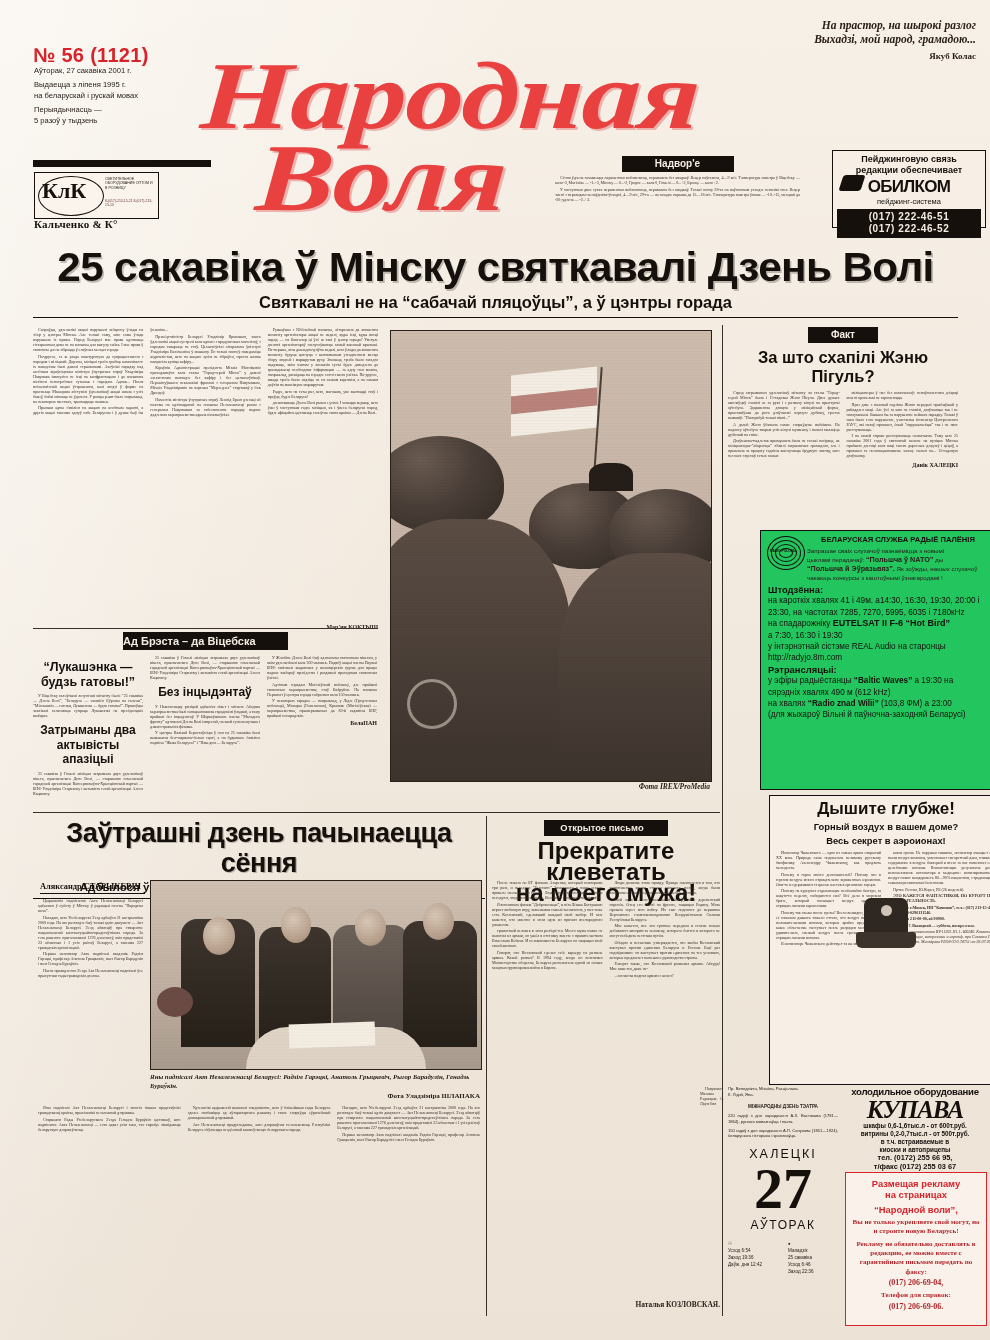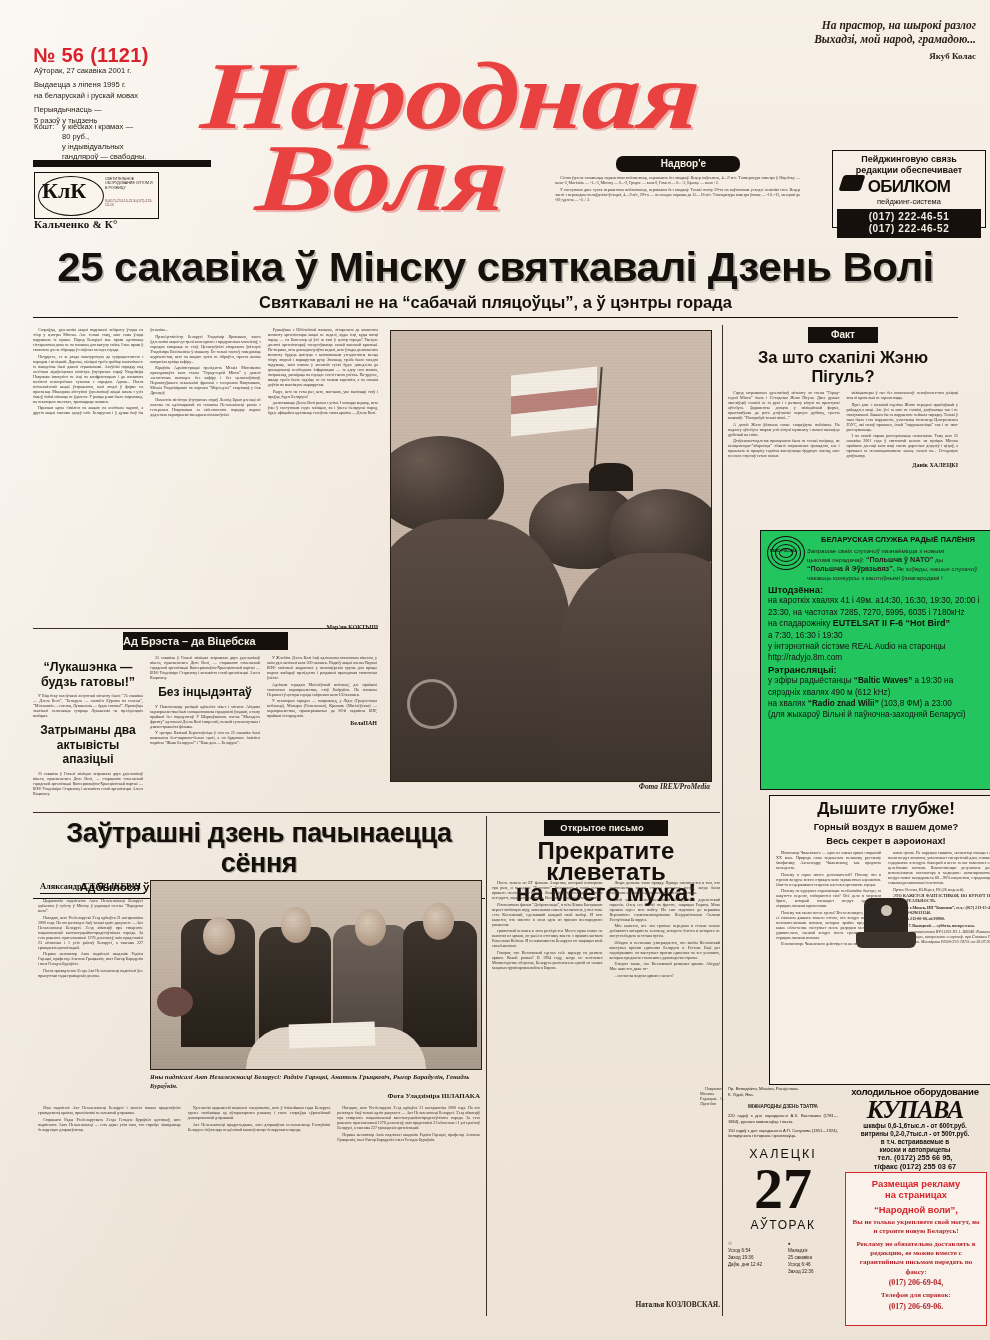--- a/index.html
+++ b/index.html
@@ -74,21 +74,21 @@
   }
   #t1{position:absolute;left:0px;top:0px;font-size:96px;
       transform:scaleX(1.22) skewX(-3deg);transform-origin:left top;}
   #t2{position:absolute;left:55px;top:82px;font-size:96px;
       transform:scaleX(1.22) skewX(-3deg);transform-origin:left top;}
 
   
   #weather{position:absolute;left:555px;top:156px;width:245px;}
   #weather .cap{width:112px;margin:0 auto;background:#15100c;color:#f4ece2;
     font-family:"Liberation Sans",sans-serif;font-weight:bold;font-size:10px;
-    text-align:center;padding:2px 0 3px 12px;border-radius:7px;}
+    text-align:center;padding:2px 0 3px 0;}
   #weather .txt{margin-top:3px;}
 
   
   #pager-ad{position:absolute;left:832px;top:150px;width:152px;height:76px;border:1.4px solid #15100c;background:#f7efe5;}
   #pager-ad .l1{font-family:"Liberation Sans",sans-serif;font-weight:bold;font-size:9px;line-height:11px;text-align:center;margin-top:3px;color:#15100c;}
   #pager-ad .brand{font-family:"Liberation Sans",sans-serif;font-weight:bold;font-size:17px;text-align:center;letter-spacing:-.7px;margin-top:1px;color:#15100c;}
   #pager-ad .sub{font-family:"Liberation Sans",sans-serif;font-size:7.5px;text-align:center;color:#15100c;}
   #pager-ad .phones{background:#15100c;color:#f4ece2;margin:3px 4px 0 4px;padding:2px 0 3px 0;
     font-family:"Liberation Sans",sans-serif;font-weight:bold;font-size:10px;line-height:12px;text-align:center;letter-spacing:.6px;}
   #pager-ad .logomark{position:absolute;left:8px;top:24px;width:22px;height:16px;background:#15100c;
@@ -241,26 +241,20 @@
     <div id="issue-meta">
       <div>Аўторак, 27 сакавіка  2001 г.</div>
       <span class="gap"></span>
       <div>Выдаецца з ліпеня 1995 г.</div>
       <div>на беларускай і рускай мовах</div>
       <span class="gap"></span>
       <div>Перыядычнасць —</div>
       <div>5 разоў у тыдзень</div>
     </div>
 
-    <div id="price-block">
-      <span class="lbl">Кошт:</span><span class="val">у кіёсках і крамах —</span>
-      <div style="margin-left:28px">80 руб.,</div>
-      <div style="margin-left:28px">у індывідуальных</div>
-      <div style="margin-left:28px">гандляроў — свабодны.</div>
-    </div>
 
     <div id="masthead-bar"></div>
 
     <div id="logo-box">
       <div class="oval"></div>
       <div class="kk">КлК</div>
       <div class="rt">СВЕТИТЕЛЬНОЕ ОБОРУДОВАНИЕ ОПТОМ И В РОЗНИЦУ</div>
       <div class="ph">8-(017)-213-15-21   8-(017)-213-15-13</div>
     </div>
     <div id="logo-name">Кальченко &amp; К°</div>

